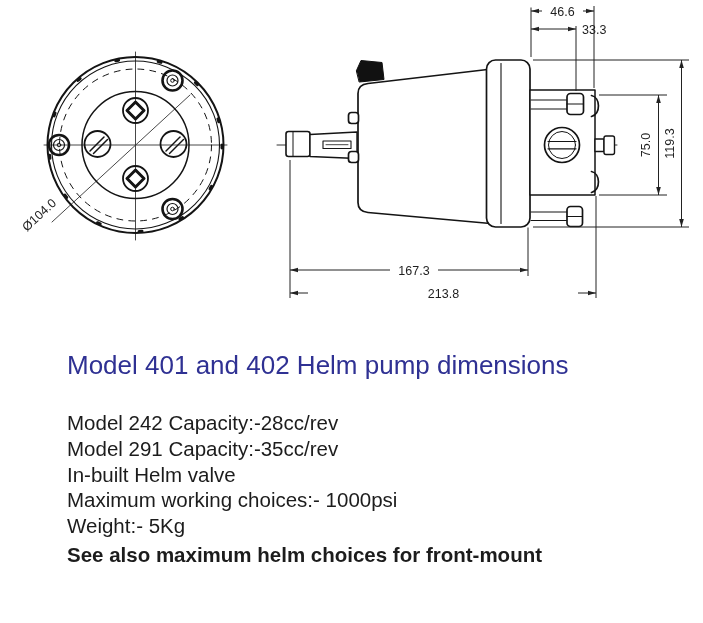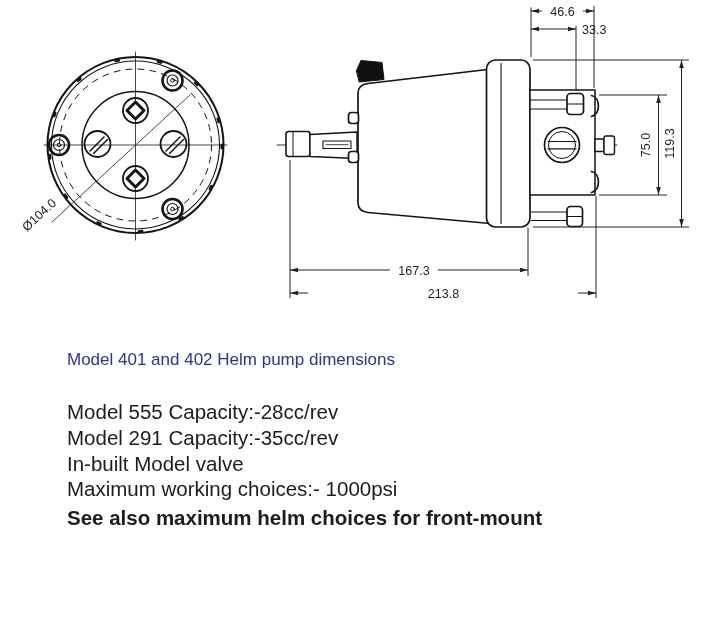--- a/index.html
+++ b/index.html
@@ -17,21 +17,21 @@
     fill:#1f1f1f;
   }
   .text-block{
     position:absolute;
     left:67px;
     top:350px;
     width:610px;
     color:#1c1c1c;
   }
   .title{
-    font-size:17px;
+    font-size:26px;
     color:#2f3193;
     margin:0 0 29px 0;
   }
   .spec-line{
     font-size:20.5px;
     line-height:25.8px;
     white-space:nowrap;
   }
   .note-line{
     font-size:20.5px;
@@ -223,21 +223,22 @@
         <polygon points="290,293 298,290.7 298,295.3" fill="#222222" stroke="none"></polygon>
         <polygon points="596,293 588,290.7 588,295.3" fill="#222222" stroke="none"></polygon>
         <text x="443.5" y="297.5" text-anchor="middle" stroke="none" fill="#1f1f1f">213.8</text>
       </g>
     </g>
   </svg>
 
   <div class="text-block">
     <div class="title">Model 401 and 402 Helm pump dimensions</div>
 
-    <div class="spec-line">Model 555 Capacity:-28cc/rev</div>
+    <div class="spec-line">Model 242 Capacity:-28cc/rev</div>
     <div class="spec-line">Model 291 Capacity:-35cc/rev</div>
-    <div class="spec-line">In-built Model valve</div>
+    <div class="spec-line">In-built Helm valve</div>
     <div class="spec-line">Maximum working choices:- 1000psi</div>
+    <div class="spec-line">Weight:- 5Kg</div>
 
     <div class="note-line first">See also maximum helm choices for front-mount</div>
   </div>
 
 </div>
 
 </body></html>

